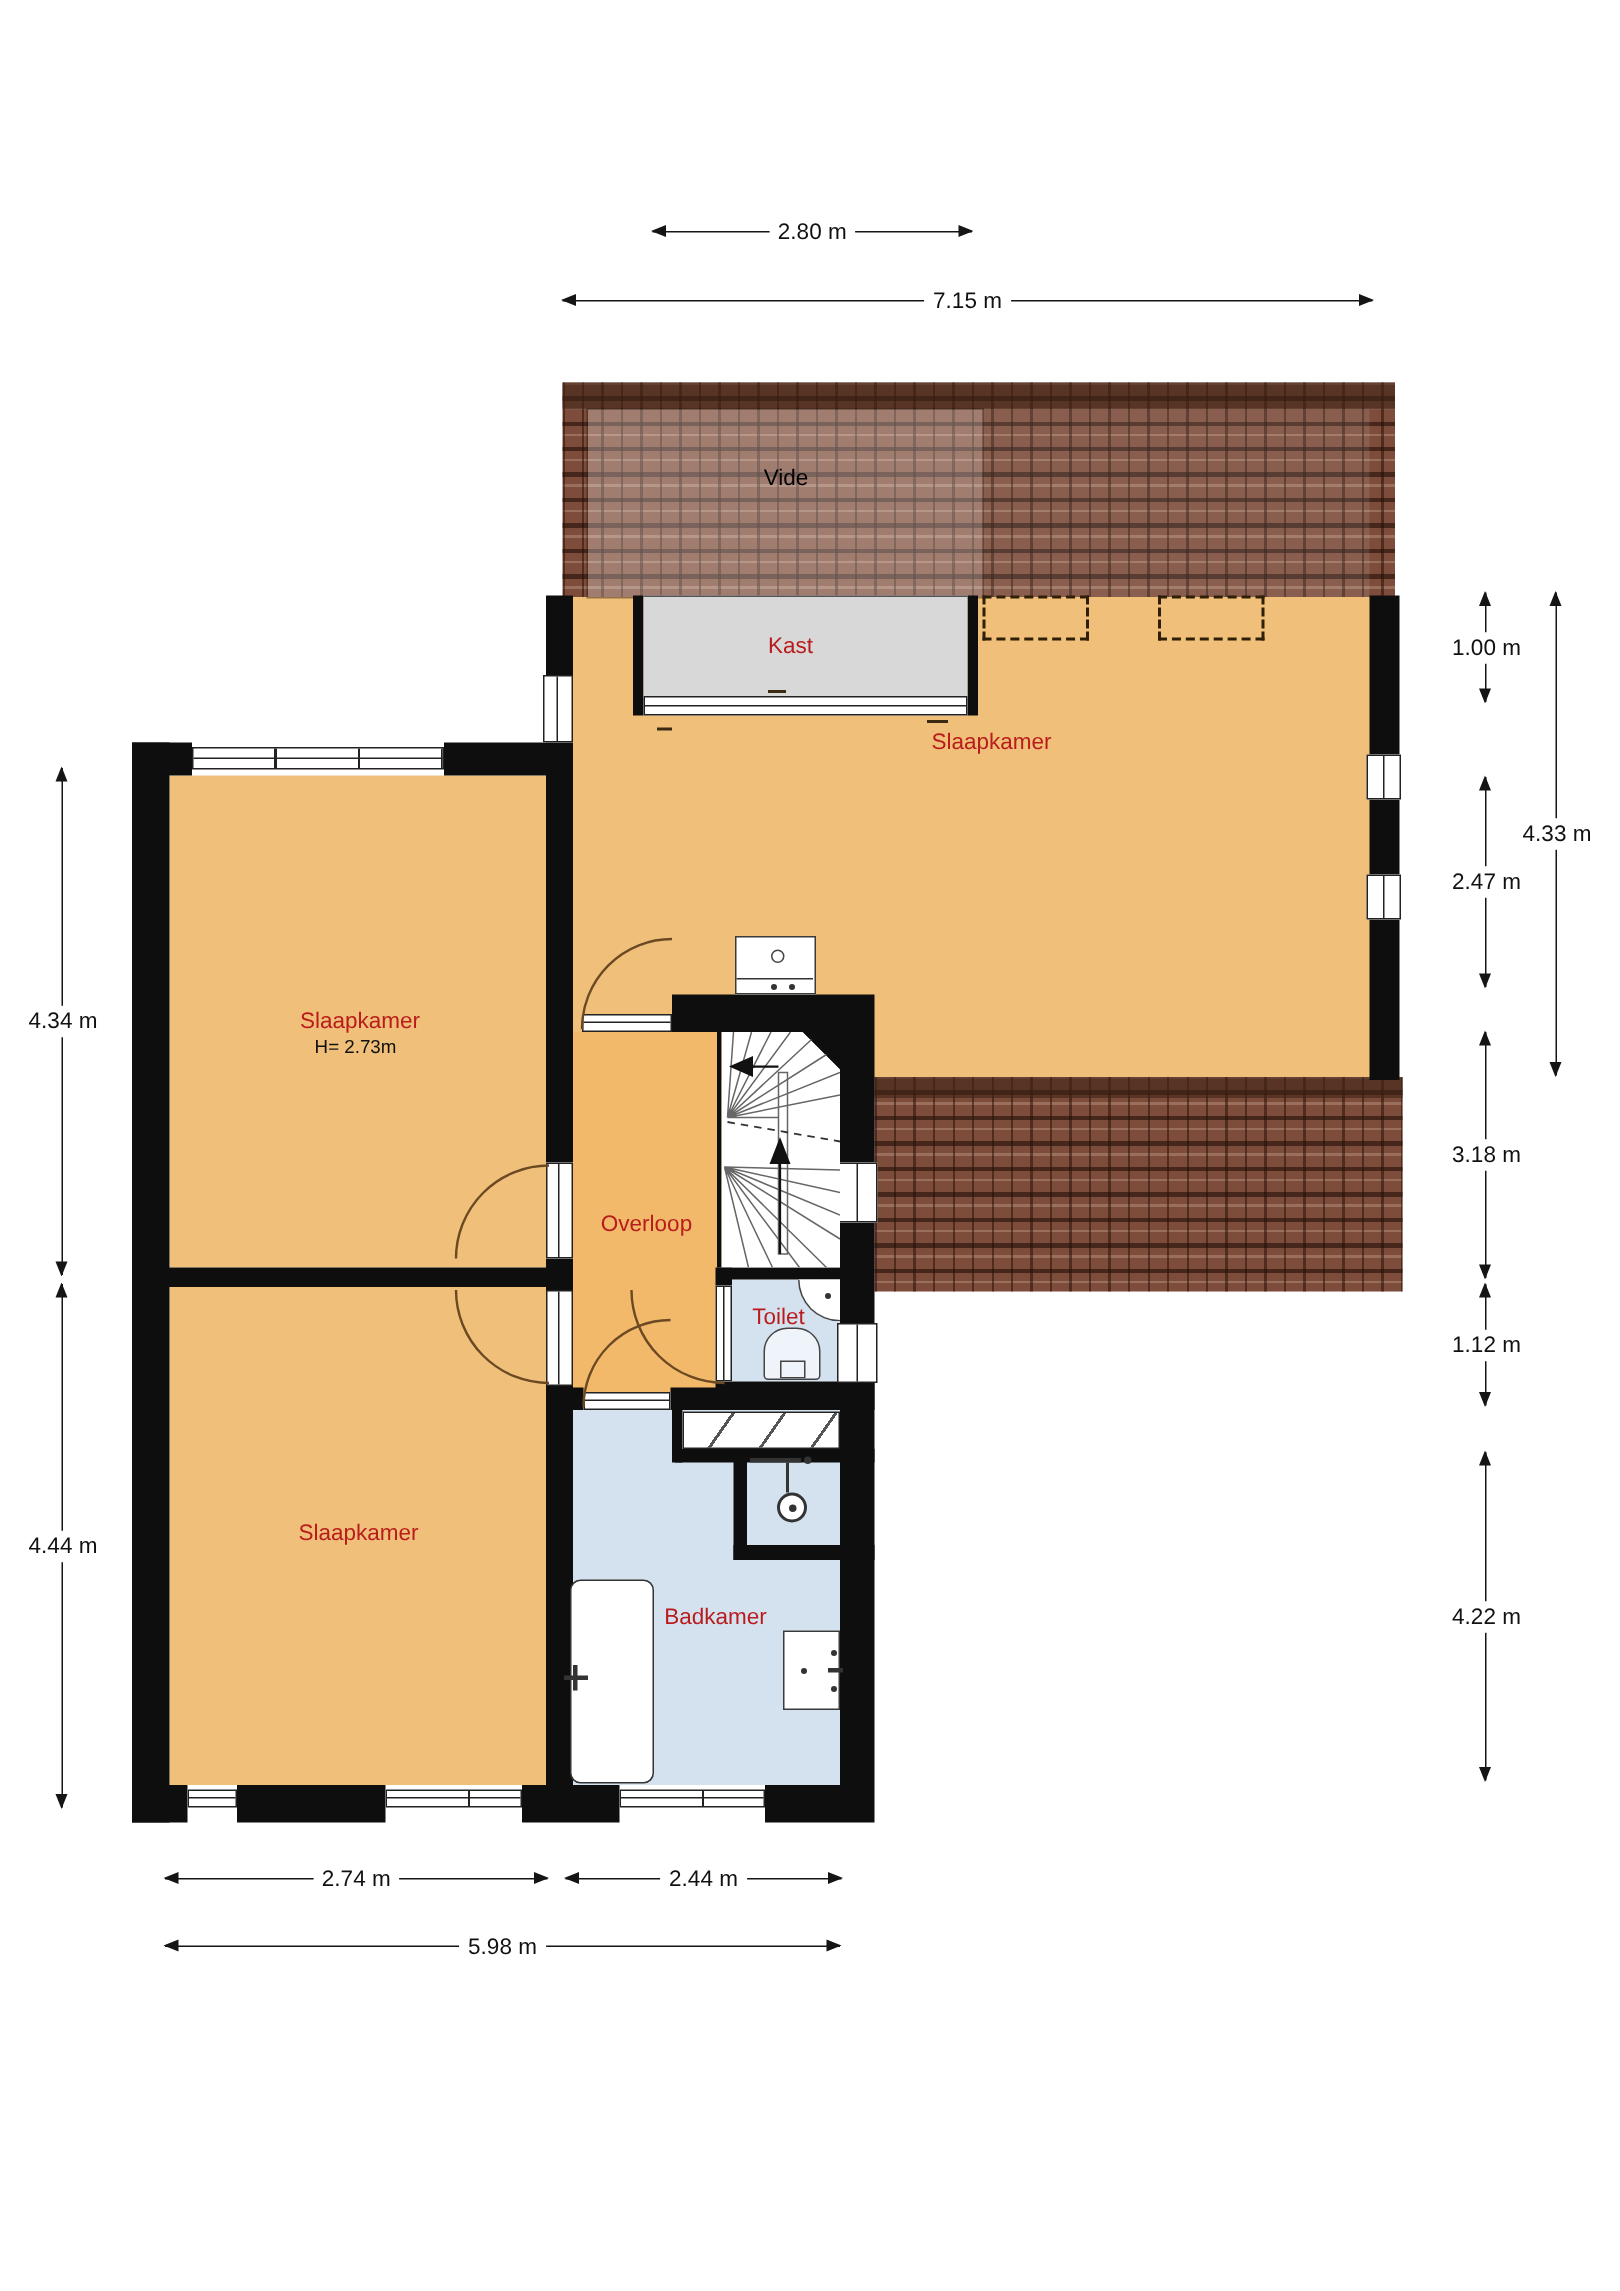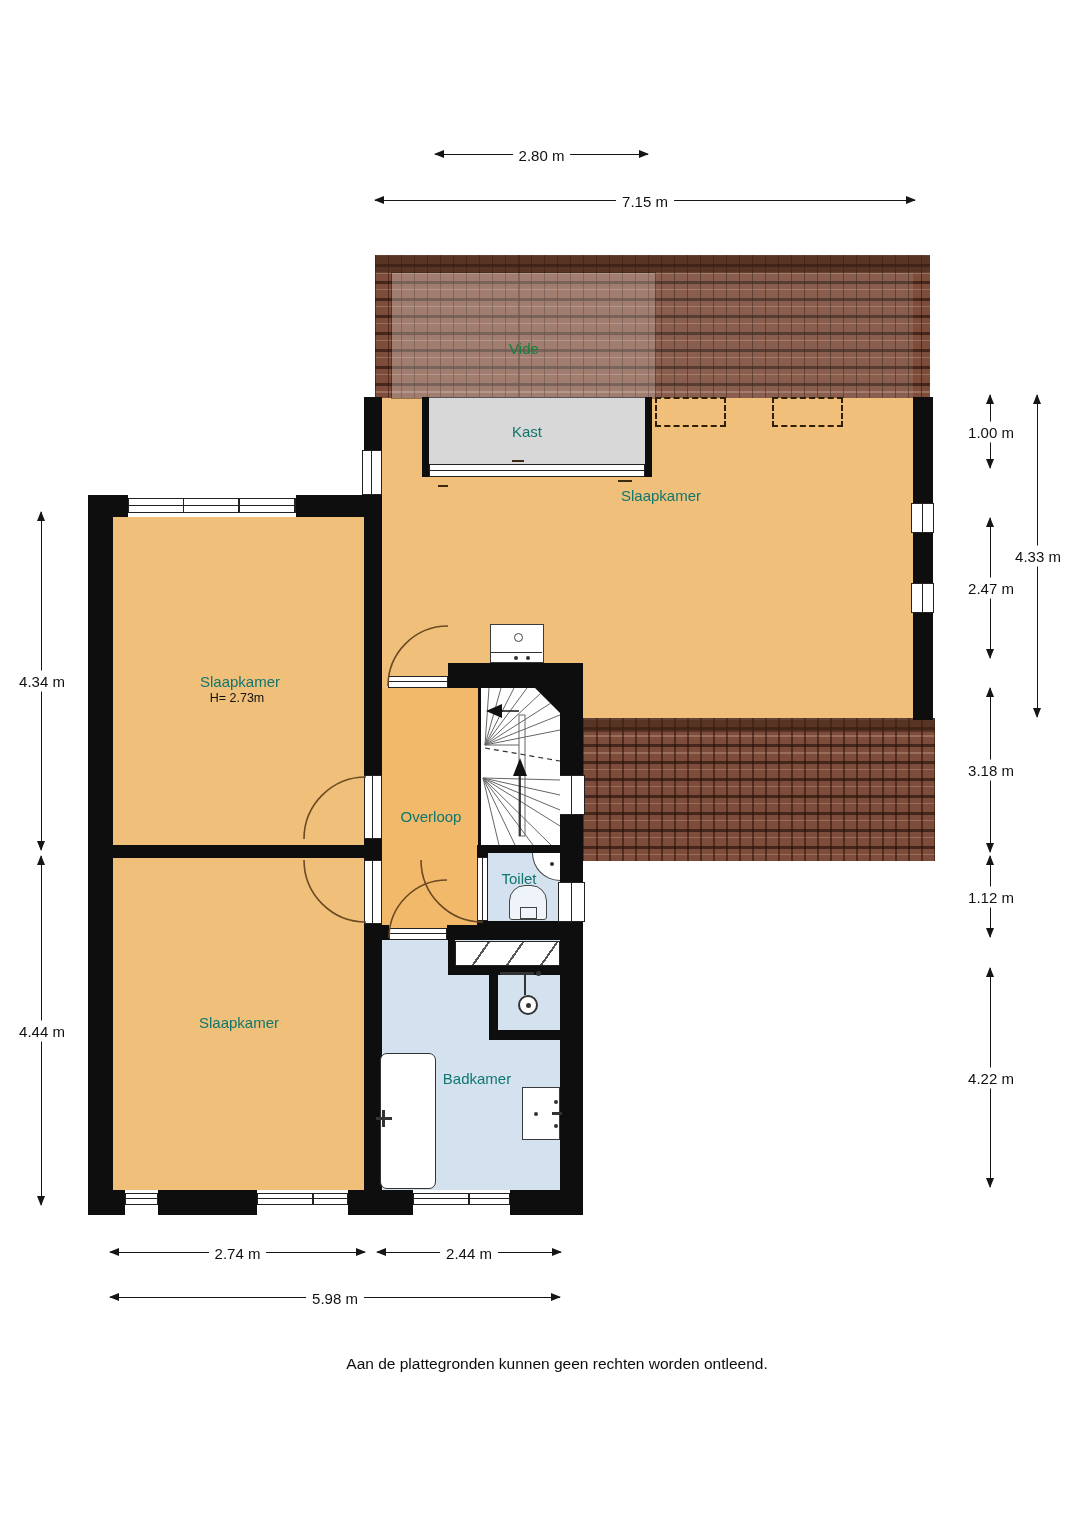--- a/index.html
+++ b/index.html
@@ -37,21 +37,21 @@
   .bar{position:absolute;background:#333;}
   .mark{position:absolute;background:#3a2a12;}
   .corner-sink{position:absolute;background:#fff;border-left:1.2px solid #444;border-bottom:1.2px solid #444;
     border-radius:0 0 0 100%;}
   .bowl{position:absolute;background:#eef4fa;border:1.5px solid #444;border-radius:16px 16px 3px 3px;}
   .bowl-base{position:absolute;background:#eef4fa;border:1.2px solid #444;}
   .shower-head{position:absolute;width:16px;height:16px;border:2px solid #333;border-radius:50%;background:#fff;}
   .shower-head::after{content:"";position:absolute;left:50%;top:50%;width:5px;height:5px;margin:-2.5px;background:#333;border-radius:50%;}
   .tub{position:absolute;background:#fff;border:1.5px solid #333;border-radius:7px;}
   
-  .room-label{position:absolute;transform:translate(-50%,-50%);font-size:15px;white-space:nowrap;color:#0f766e;}
+  .room-label{position:absolute;transform:translate(-50%,-50%);font-size:15px;white-space:nowrap;color:#b91c1c;}
   .sub-label{position:absolute;transform:translate(-50%,-50%);font-size:12.5px;white-space:nowrap;color:#101010;}
   .footer-note{position:absolute;transform:translate(-50%,-50%);font-size:15.5px;white-space:nowrap;color:#0c0c0c;}
   
   .hdim,.vdim{position:absolute;}
   .hdim .ln{position:absolute;left:0;right:0;top:-1px;border-top:1.4px solid #151515;}
   .hdim .al{position:absolute;left:-1px;top:-5px;width:0;height:0;border-top:4.5px solid transparent;border-bottom:4.5px solid transparent;border-right:10px solid #151515;}
   .hdim .ar{position:absolute;right:-1px;top:-5px;width:0;height:0;border-top:4.5px solid transparent;border-bottom:4.5px solid transparent;border-left:10px solid #151515;}
   .hdim .lbl{position:absolute;left:50%;top:0;transform:translate(-50%,-50%);background:#fff;padding:1px 6px;font-size:15px;white-space:nowrap;}
   .vdim .ln{position:absolute;top:0;bottom:0;left:-1px;border-left:1.4px solid #151515;}
   .vdim .au{position:absolute;top:-1px;left:-5px;width:0;height:0;border-left:4.5px solid transparent;border-right:4.5px solid transparent;border-bottom:10px solid #151515;}
@@ -185,21 +185,21 @@
   <span class="bar" style="left:376px;top:1117px;width:16px;height:2.5px"></span>
   <span class="bar" style="left:382px;top:1110px;width:2.5px;height:17px"></span>
 
   <div class="fx" style="left:522px;top:1087px;width:38px;height:53px">
     <span class="dot" style="left:11px;top:24px;width:4px;height:4px"></span>
     <span class="bar" style="left:29px;top:24px;width:10px;height:2.5px"></span>
     <span class="dot" style="left:31px;top:12px;width:4px;height:4px"></span>
     <span class="dot" style="left:31px;top:36px;width:4px;height:4px"></span>
   </div>
 
-  <div class="room-label" style="left:524px;top:348px;color:#15803d">Vide</div>
+  <div class="room-label" style="left:524px;top:319px;color:#000000">Vide</div>
   <div class="room-label" style="left:527px;top:431px">Kast</div>
   <div class="room-label" style="left:661px;top:495px">Slaapkamer</div>
   <div class="room-label" style="left:240px;top:681px">Slaapkamer</div>
   <div class="sub-label" style="left:237px;top:698px">H= 2.73m</div>
   <div class="room-label" style="left:431px;top:816px">Overloop</div>
   <div class="room-label" style="left:519px;top:878px">Toilet</div>
   <div class="room-label" style="left:239px;top:1022px">Slaapkamer</div>
   <div class="room-label" style="left:477px;top:1078px">Badkamer</div>
 
   <div class="hdim" style="left:435px;top:155px;width:213px">
@@ -274,15 +274,14 @@
       <span class="ar"></span>
     <span class="lbl">2.44 m</span>
   </div>
   <div class="hdim" style="left:110px;top:1298px;width:450px">
     <span class="ln"></span>
       <span class="al"></span>
       <span class="ar"></span>
     <span class="lbl">5.98 m</span>
   </div>
 
-  <div class="footer-note" style="left:557px;top:1364px">Aan de plattegronden kunnen geen rechten worden ontleend.</div>
 
 </div>
 
 </body></html>

